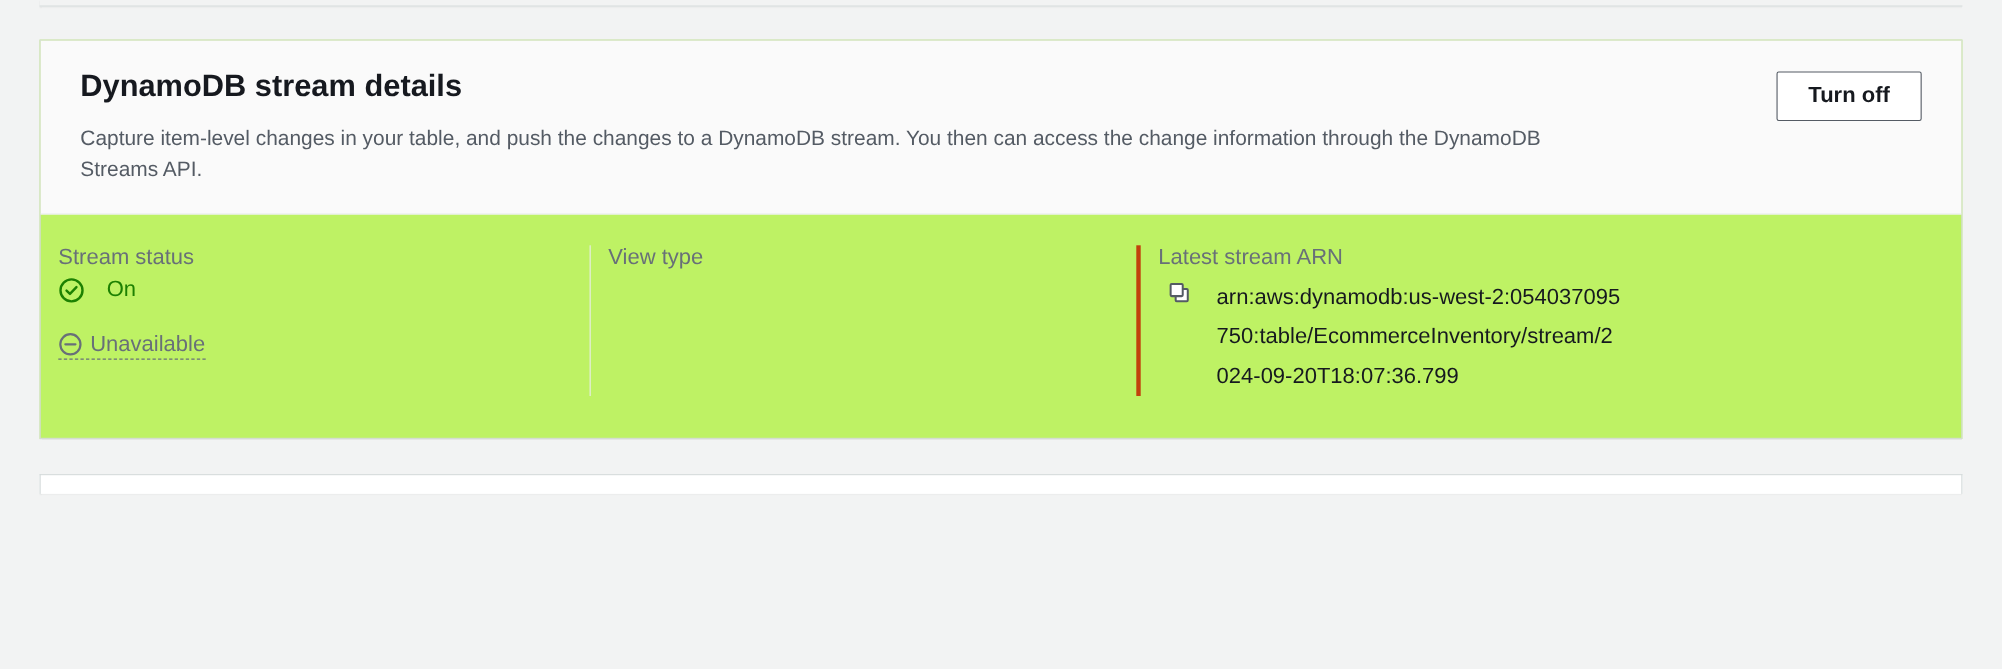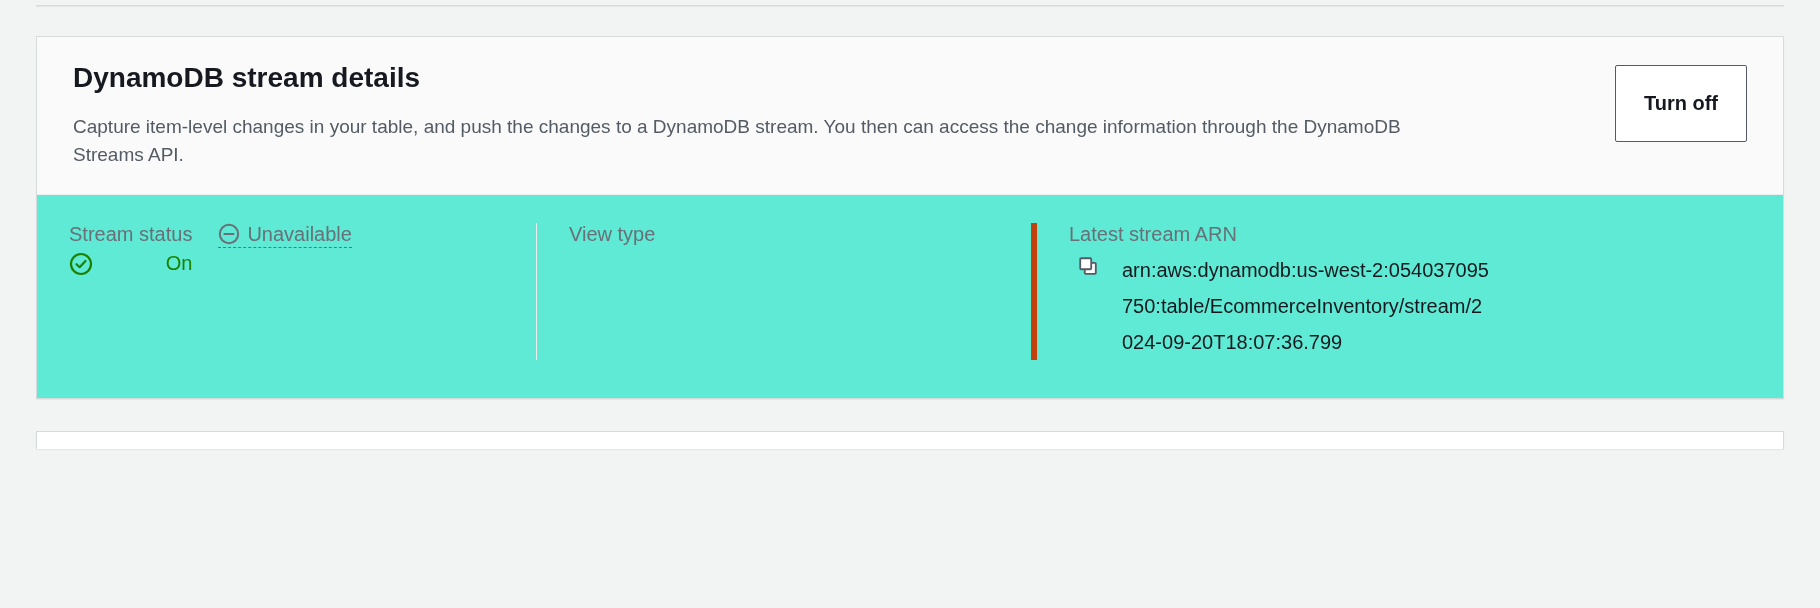--- a/index.html
+++ b/index.html
@@ -15,21 +15,21 @@
       padding: 0;
     }
     .top-divider {
       margin: 0 36px;
       height: 6px;
       border-bottom: 1px solid #d5dbdb;
       box-shadow: 0 1px 1px rgba(0,0,0,0.05);
     }
     .panel {
       margin: 30px 36px 0 36px;
-      background: #5eead4;
+      background: #bef264;
       border: 1px solid #d5dbdb;
       box-shadow: 0 1px 1px rgba(0,0,0,0.05);
     }
     .panel-header {
       background: #fafafa;
       padding: 24px 36px 24px 36px;
       border-bottom: 1px solid #eaeded;
       display: flex;
       align-items: flex-start;
       justify-content: space-between;
@@ -51,61 +51,61 @@
       line-height: 1.5;
       max-width: 1350px;
       margin-top: 18px;
     }
     .turn-off-btn {
       background: #ffffff;
       border: 1px solid #545b64;
       color: #16191f;
       font-size: 20px;
       font-weight: 700;
-      padding: 26px 28px;
+      padding: 10px 28px;
       border-radius: 2px;
       cursor: pointer;
       white-space: nowrap;
       margin-top: 4px;
     }
     .panel-body {
       display: flex;
       padding: 28px 0 38px 0;
     }
     .col {
-      padding: 0 32px;
-      display: flex;
+      padding: 0 16px;
+      display: flex;
+      flex-direction: column;
       gap: 26px;
     }
     .col-1 {
       flex: 0 0 500px;
       border-right: 1px solid #eaeded;
     }
     .col-2 {
       flex: 0 0 500px;
-      border-right: 6px solid #c2410c;
+      border-right: 4px solid #c2410c;
     }
     .col-3 {
       flex: 1;
     }
     .field-label {
       font-size: 20px;
       color: #687078;
       margin-bottom: 6px;
     }
     .field-value {
       font-size: 20px;
       color: #16191f;
       line-height: 1.5;
     }
     .status-row {
       display: flex;
       align-items: center;
       gap: 20px;
-      justify-content: space-between;
     }
     .status-on {
       color: #1d8102;
       font-size: 20px;
       font-weight: 400;
     }
     .check-icon svg {
       display: block;
     }
     .minus-icon svg {

